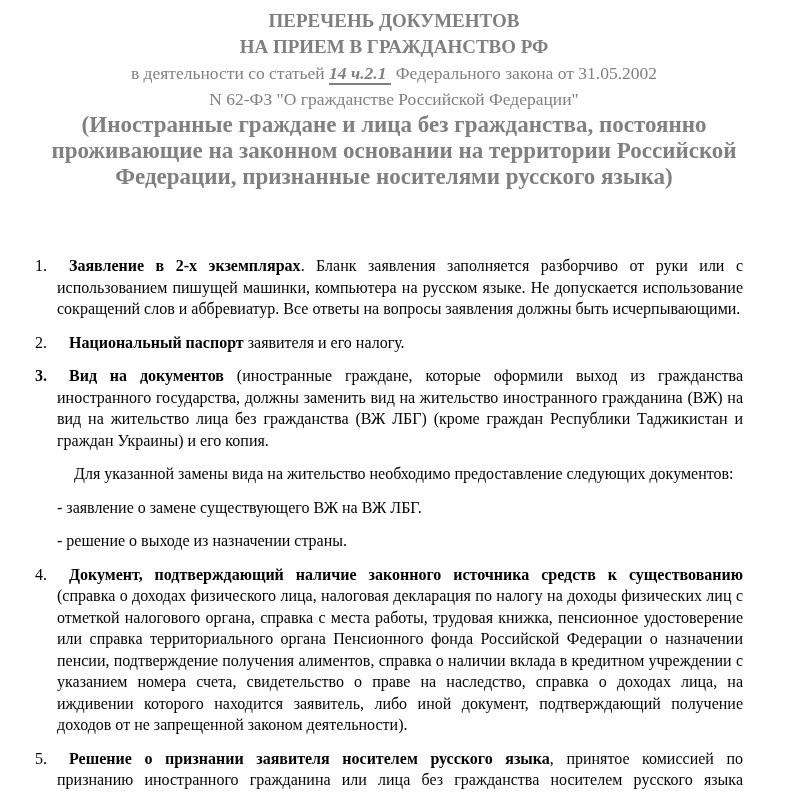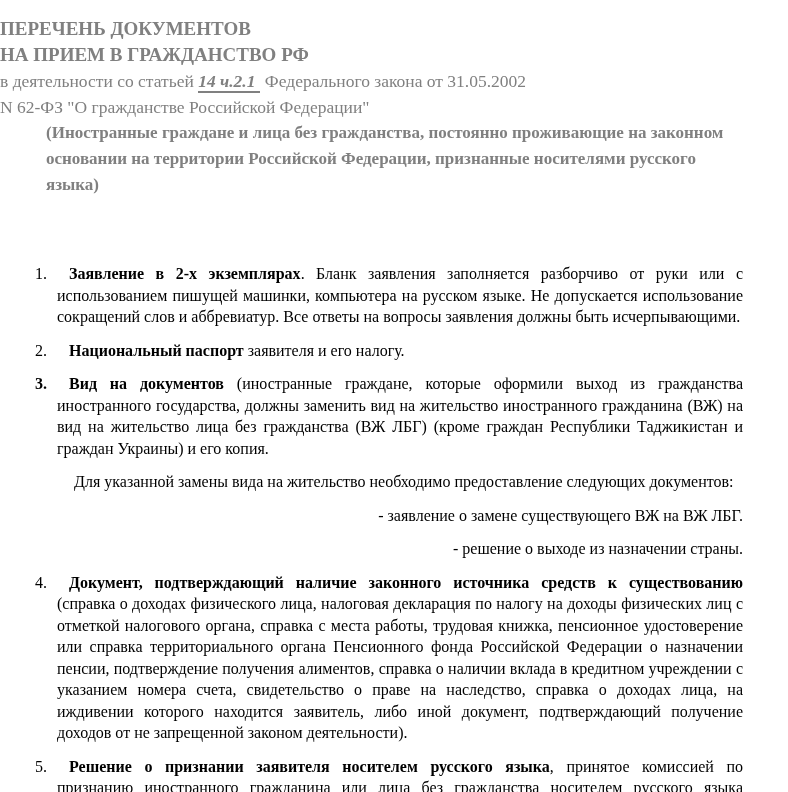--- a/index.html
+++ b/index.html
@@ -8,41 +8,42 @@
     width: 788px;
     height: 792px;
     box-sizing: border-box;
     background: #ffffff;
     font-family: "Liberation Serif", "DejaVu Serif", serif;
     color: #000000;
     overflow: hidden;
   }
   
   .doc-header {
-    padding-top: 16px;
+    padding-top: 8px;
+    text-align: center;
     color: #808080;
   }
   .title-line {
     font-weight: bold;
     font-size: 19px;
     line-height: 26px;
   }
   .law-line {
     font-size: 17.5px;
     line-height: 26px;
   }
   .article-ref {
     font-weight: bold;
     border-bottom: 2px solid #808080;
     padding-right: 5px;
     font-style: italic;
   }
   .note-line {
     font-weight: bold;
-    font-size: 17px;
+    font-size: 23px;
     line-height: 26px;
     margin: 0 46px;
   }
   
   .doc-list {
     margin-top: 65px;
     padding-left: 45px;
     padding-right: 33px;
     font-size: 16px;
     line-height: 21.5px;
@@ -56,21 +57,21 @@
   .item-number.bold { font-weight: bold; }
   .list-item p { margin: 12px; }
   .main-para {
     text-align: justify;
     text-indent: 12px;
   }
   .sub-para.first-indent {
     text-align: justify;
     text-indent: 17px;
   }
-  .sub-para.dash { text-align: right; }
+  .sub-para.dash { text-align: left; }
 </style>
 </head>
 <body>
 
 <div class="page">
 
   <header class="doc-header">
     <div class="title-line">ПЕРЕЧЕНЬ ДОКУМЕНТОВ</div>
     <div class="title-line">НА ПРИЕМ В ГРАЖДАНСТВО РФ</div>
     <div class="law-line"><span>в деятельности со статьей </span><span class="article-ref">14 ч.2.1</span><span> Федерального закона от 31.05.2002</span></div>

